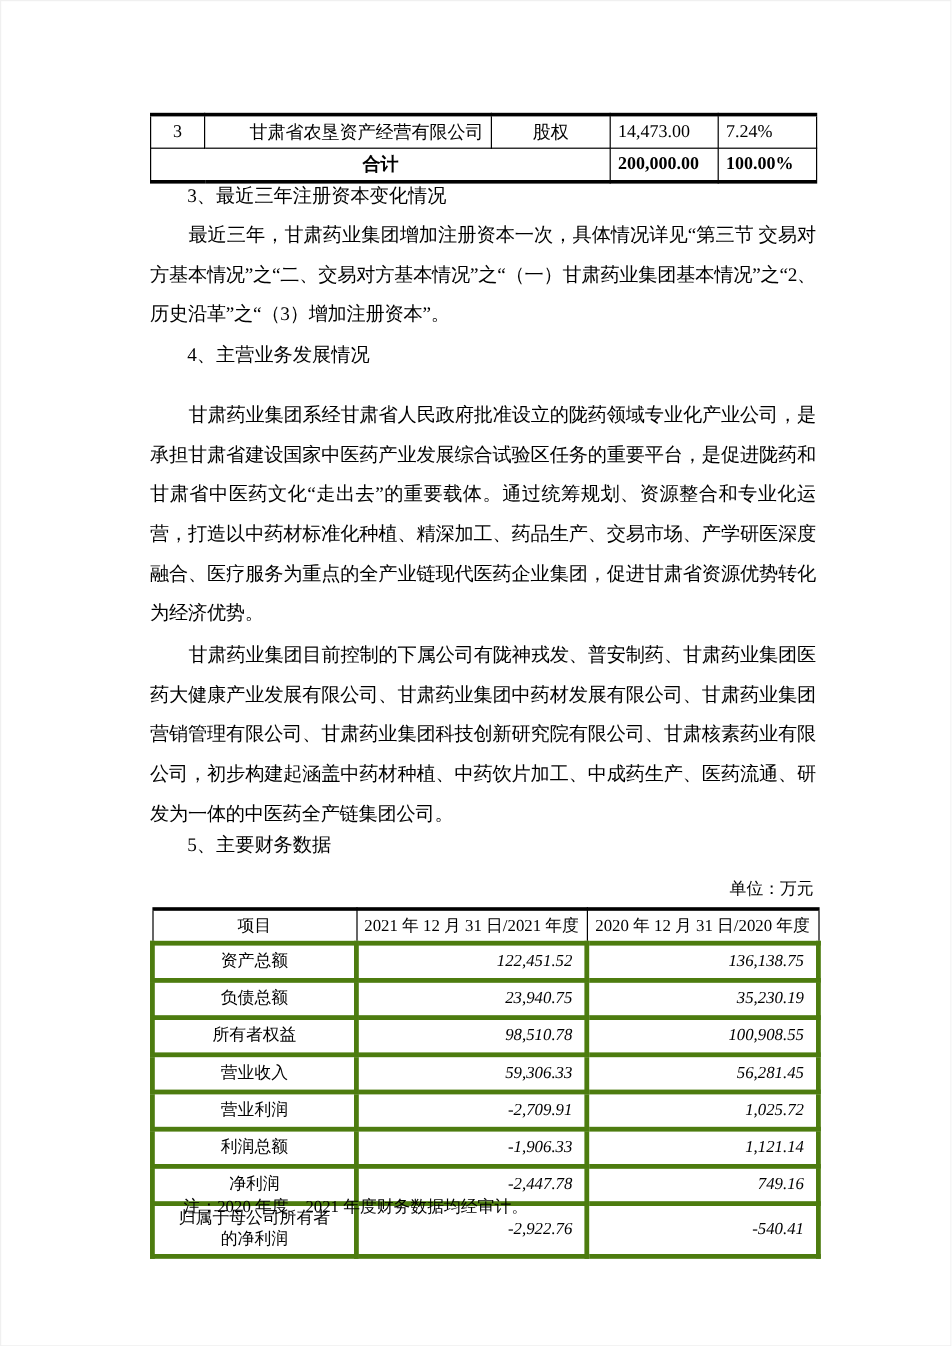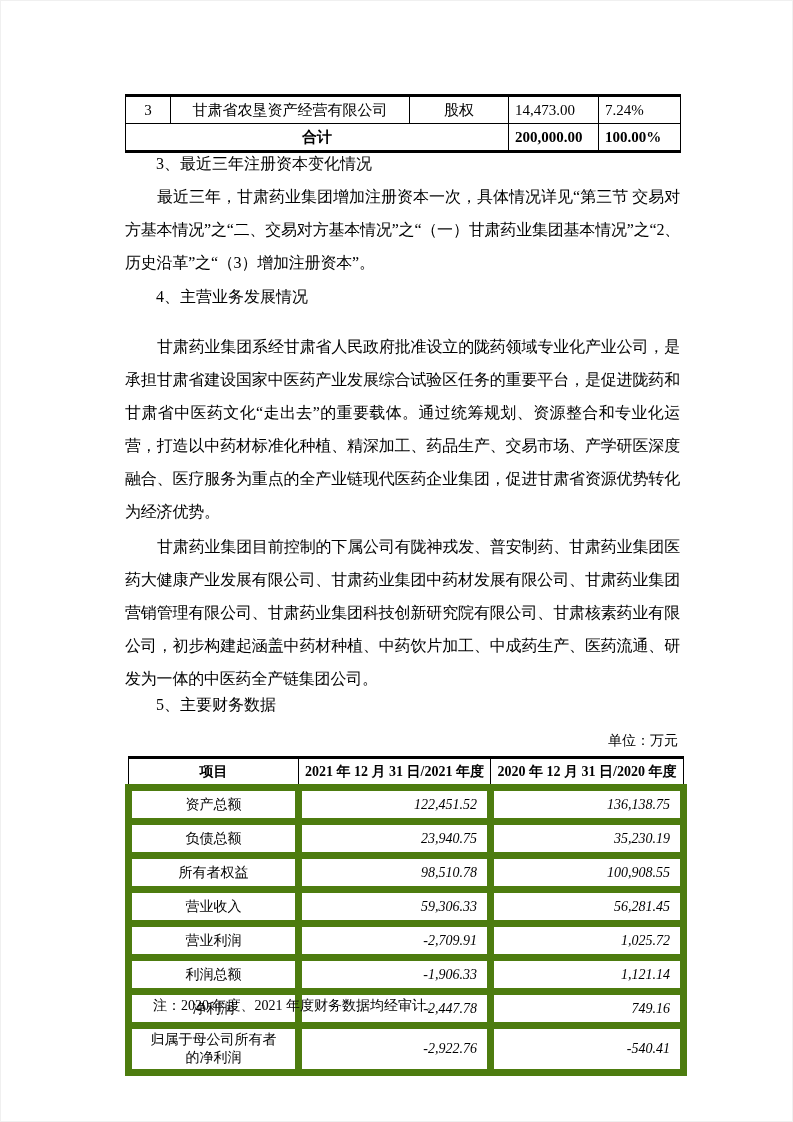--- a/index.html
+++ b/index.html
@@ -40,37 +40,37 @@
     position:absolute;left:124px;top:731px;width:553px;
     font-size:14px;text-align:right;
   }
   .fin-table{
     position:absolute;left:124px;top:755px;width:555px;
     border-collapse:collapse;font-size:14px;table-layout:fixed;
     border-top:3px solid #000;border-bottom:3px solid #000;
   }
   .fin-table th{
     border:1px solid #000;border-bottom:2px solid #000;
-    height:25px;padding:0 4px;font-weight:bold;
+    height:25px;padding:0 4px;font-weight:normal;
     white-space:nowrap;overflow:hidden;
   }
   .fin-table td{
-    border:7px solid #4d7c0f;height:23px;padding:0 10px;
+    border:4px solid #4d7c0f;height:23px;padding:0 10px;
   }
   .fin-table td.item{text-align:center;white-space:pre-line;line-height:18px;padding:2px 6px;}
   .fin-table td.num{text-align:right;white-space:nowrap;font-style:italic;}
   .note{
     position:absolute;left:124px;top:996px;width:555px;margin:0;
     font-size:14px;text-indent:28px;font-family:Liberation Serif, serif;
   }
   .pagenum{
     position:absolute;left:124px;top:1014px;width:548px;
     text-align:right;font-size:13px;font-weight:bold;
   }
-  .c{text-align:center;} .r{} .l{text-align:center;} .b{font-weight:bold;}
+  .c{text-align:center;} .r{} .l{text-align:right;} .b{font-weight:bold;}
 </style>
 </head>
 <body>
 
 <div class="page">
 
   <table class="equity-table">
     <colgroup>
       <col style="width:45px">
         <col style="width:239px">

